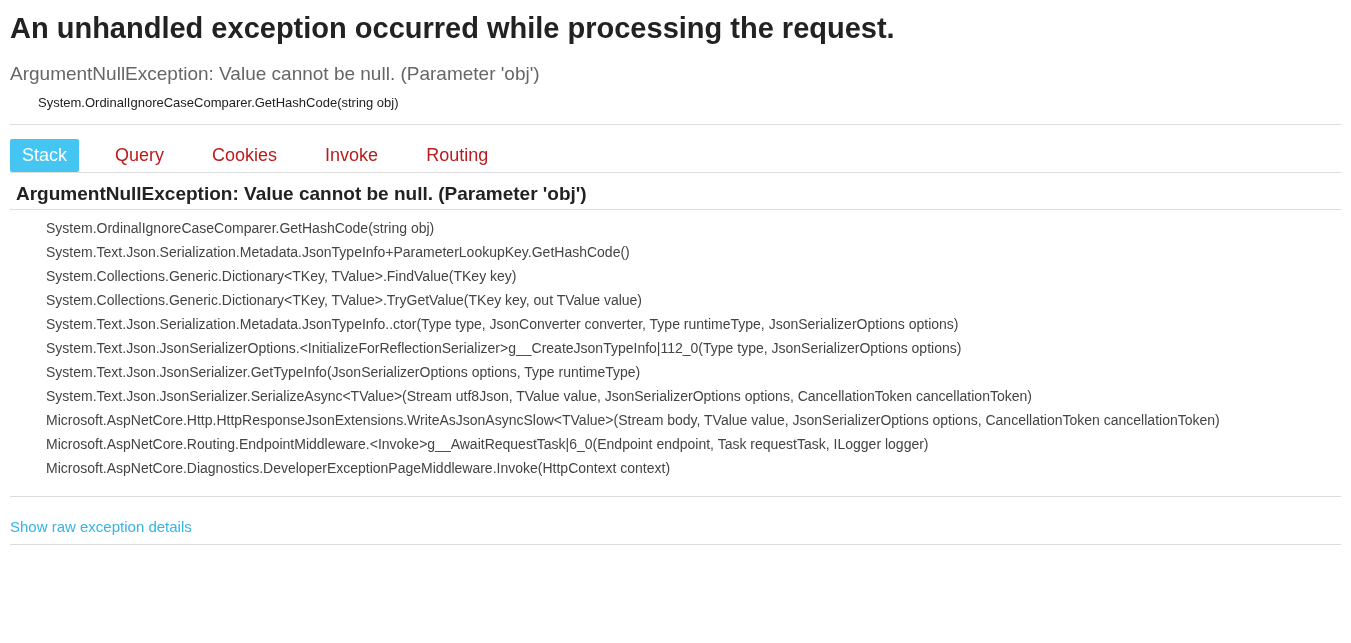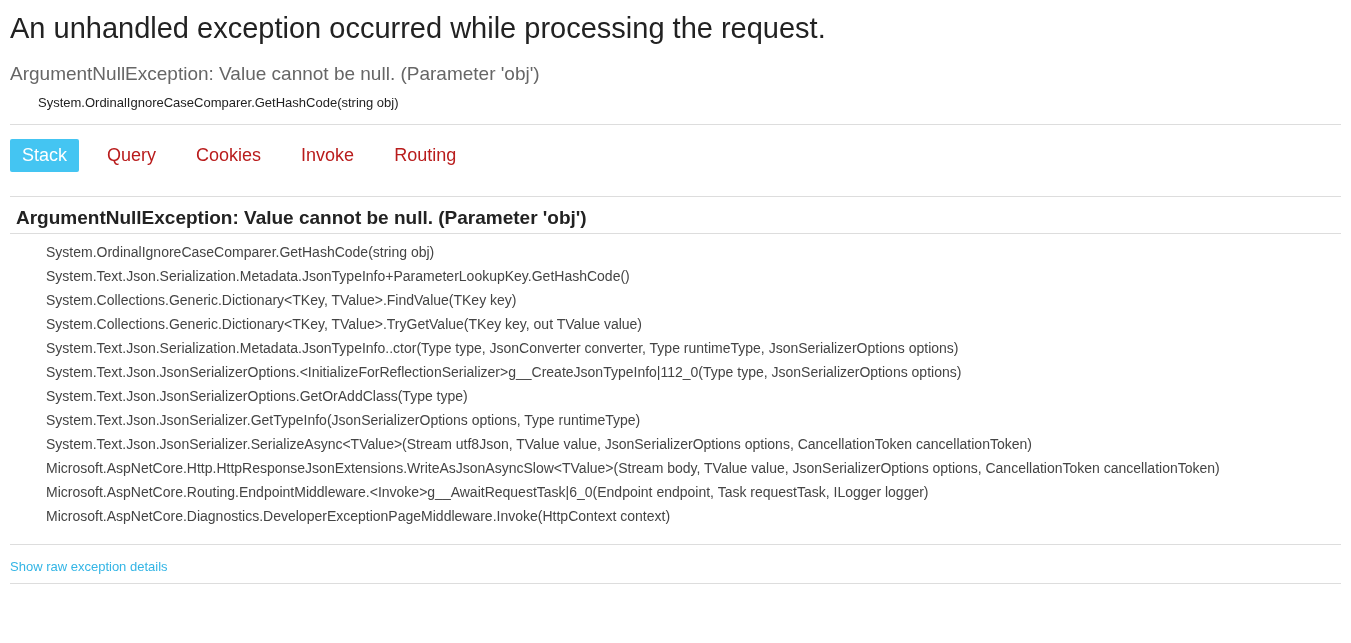--- a/index.html
+++ b/index.html
@@ -5,21 +5,21 @@
   * { margin: 0; padding: 0; box-sizing: border-box; }
   body {
     font-family: "Segoe UI", Tahoma, Arial, sans-serif;
     background: #ffffff;
     color: #222;
     padding: 12px 10px;
     width: 1351px;
   }
   h1.page-title {
     font-size: 29px;
-    font-weight: 400;
+    font-weight: 700;
     color: #222;
     margin-bottom: 18px;
   }
   .exception-summary {
     font-size: 19px;
     font-weight: 300;
     color: #666;
     margin-bottom: 10px;
   }
   .exception-source {
@@ -28,23 +28,23 @@
     margin-left: 28px;
     margin-bottom: 14px;
   }
   hr.divider {
     border: none;
     border-top: 1px solid #ddd;
     margin: 6px 0 14px 0;
   }
   .tab-bar {
     display: flex;
-    gap: 16px;
+    gap: 24px;
     align-items: center;
-    margin-bottom: 24px;
+    margin-bottom: 0;
   }
   .tab {
     font-size: 18px;
     font-weight: 400;
     padding: 6px 12px;
     color: #b91c1c;
     cursor: pointer;
     border-radius: 2px;
   }
   .tab.active {
@@ -75,22 +75,22 @@
     margin-bottom: 16px;
   }
   ul.frames li {
     font-size: 14px;
     line-height: 24px;
     color: #444;
     cursor: pointer;
   }
   .raw-link {
     display: inline-block;
-    margin-top: 10px;
-    font-size: 13px;
+    margin-top: 17px;
+    font-size: 15px;
     color: #33b5e5;
     text-decoration: none;
     cursor: pointer;
   }
   hr.divider4 {
     border: none;
     border-top: 1px solid #ddd;
     margin: 8px 0 0 0;
   }
 </style>
@@ -120,21 +120,20 @@
 
 <hr class="divider3">
 
 <ul class="frames">
   <li>System.OrdinalIgnoreCaseComparer.GetHashCode(string obj)</li>
   <li>System.Text.Json.Serialization.Metadata.JsonTypeInfo+ParameterLookupKey.GetHashCode()</li>
   <li>System.Collections.Generic.Dictionary&lt;TKey, TValue&gt;.FindValue(TKey key)</li>
   <li>System.Collections.Generic.Dictionary&lt;TKey, TValue&gt;.TryGetValue(TKey key, out TValue value)</li>
   <li>System.Text.Json.Serialization.Metadata.JsonTypeInfo..ctor(Type type, JsonConverter converter, Type runtimeType, JsonSerializerOptions options)</li>
   <li>System.Text.Json.JsonSerializerOptions.&lt;InitializeForReflectionSerializer&gt;g__CreateJsonTypeInfo|112_0(Type type, JsonSerializerOptions options)</li>
-  <li>System.Text.Json.JsonSerializerOptions.GetOrAddClass(Type type)</li>
   <li>System.Text.Json.JsonSerializer.GetTypeInfo(JsonSerializerOptions options, Type runtimeType)</li>
   <li>System.Text.Json.JsonSerializer.SerializeAsync&lt;TValue&gt;(Stream utf8Json, TValue value, JsonSerializerOptions options, CancellationToken cancellationToken)</li>
   <li>Microsoft.AspNetCore.Http.HttpResponseJsonExtensions.WriteAsJsonAsyncSlow&lt;TValue&gt;(Stream body, TValue value, JsonSerializerOptions options, CancellationToken cancellationToken)</li>
   <li>Microsoft.AspNetCore.Routing.EndpointMiddleware.&lt;Invoke&gt;g__AwaitRequestTask|6_0(Endpoint endpoint, Task requestTask, ILogger logger)</li>
   <li>Microsoft.AspNetCore.Diagnostics.DeveloperExceptionPageMiddleware.Invoke(HttpContext context)</li>
 </ul>
 
 <hr class="divider3">
 
 <a class="raw-link">Show raw exception details</a>

